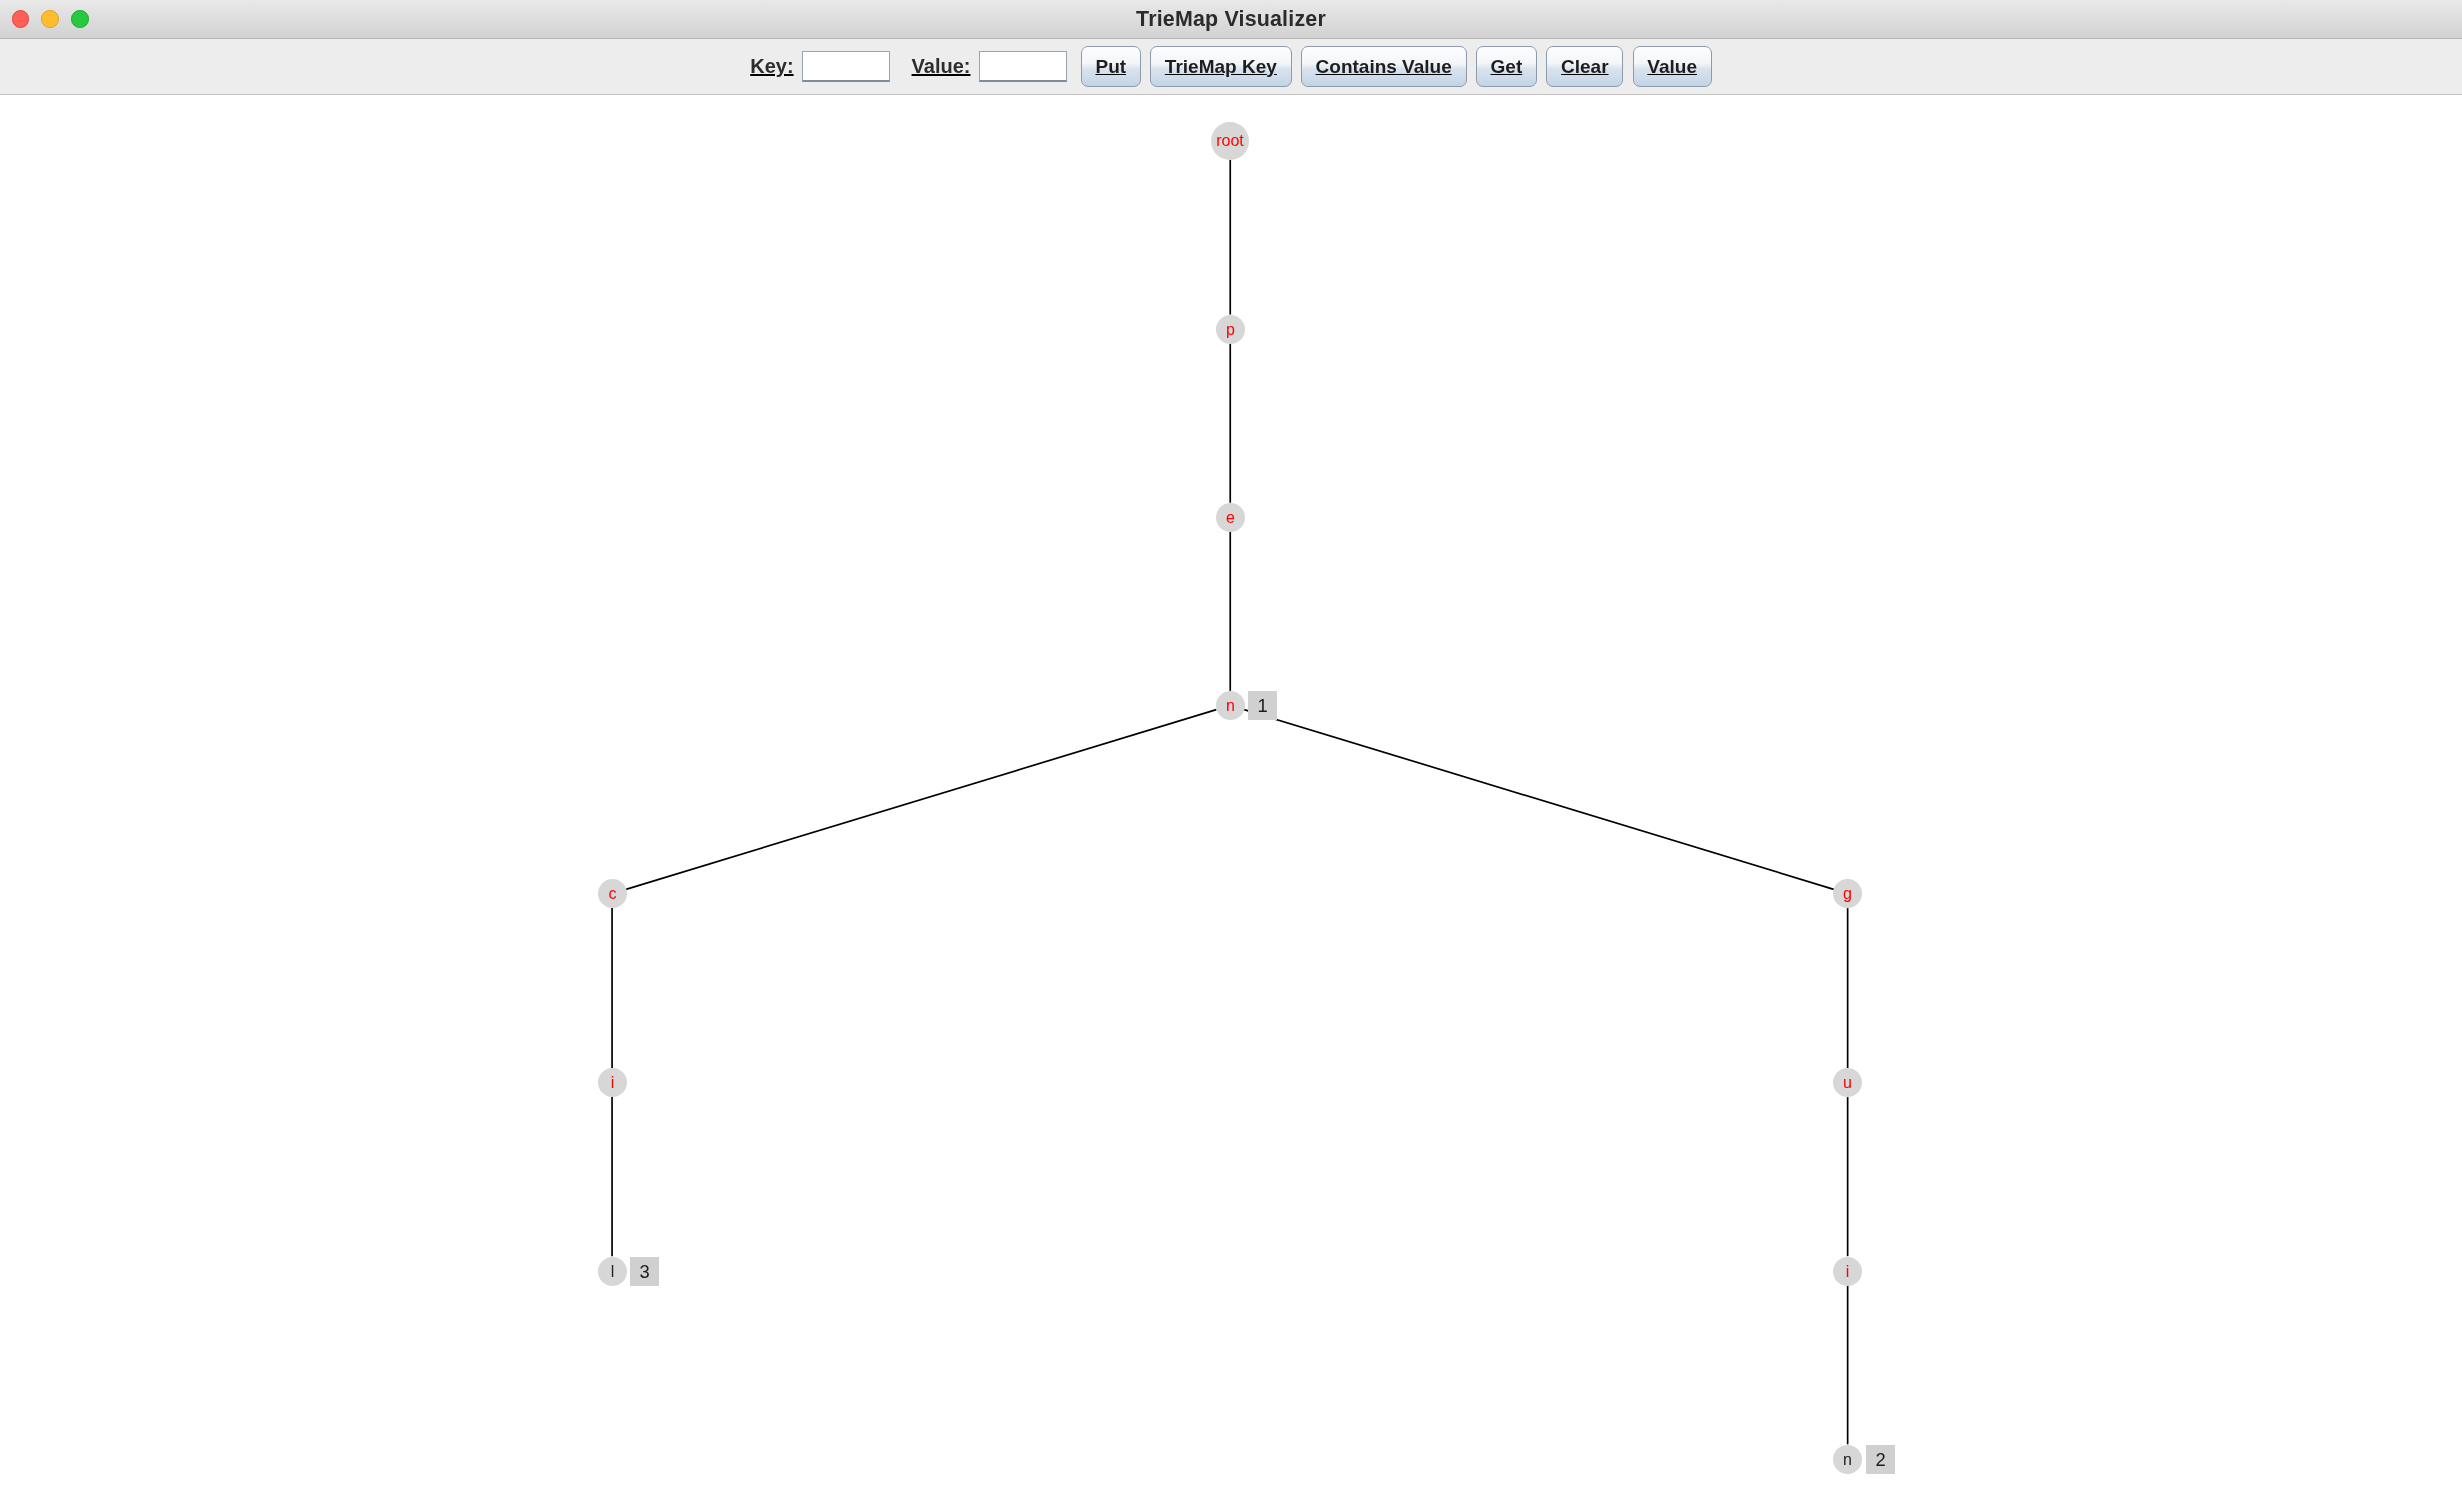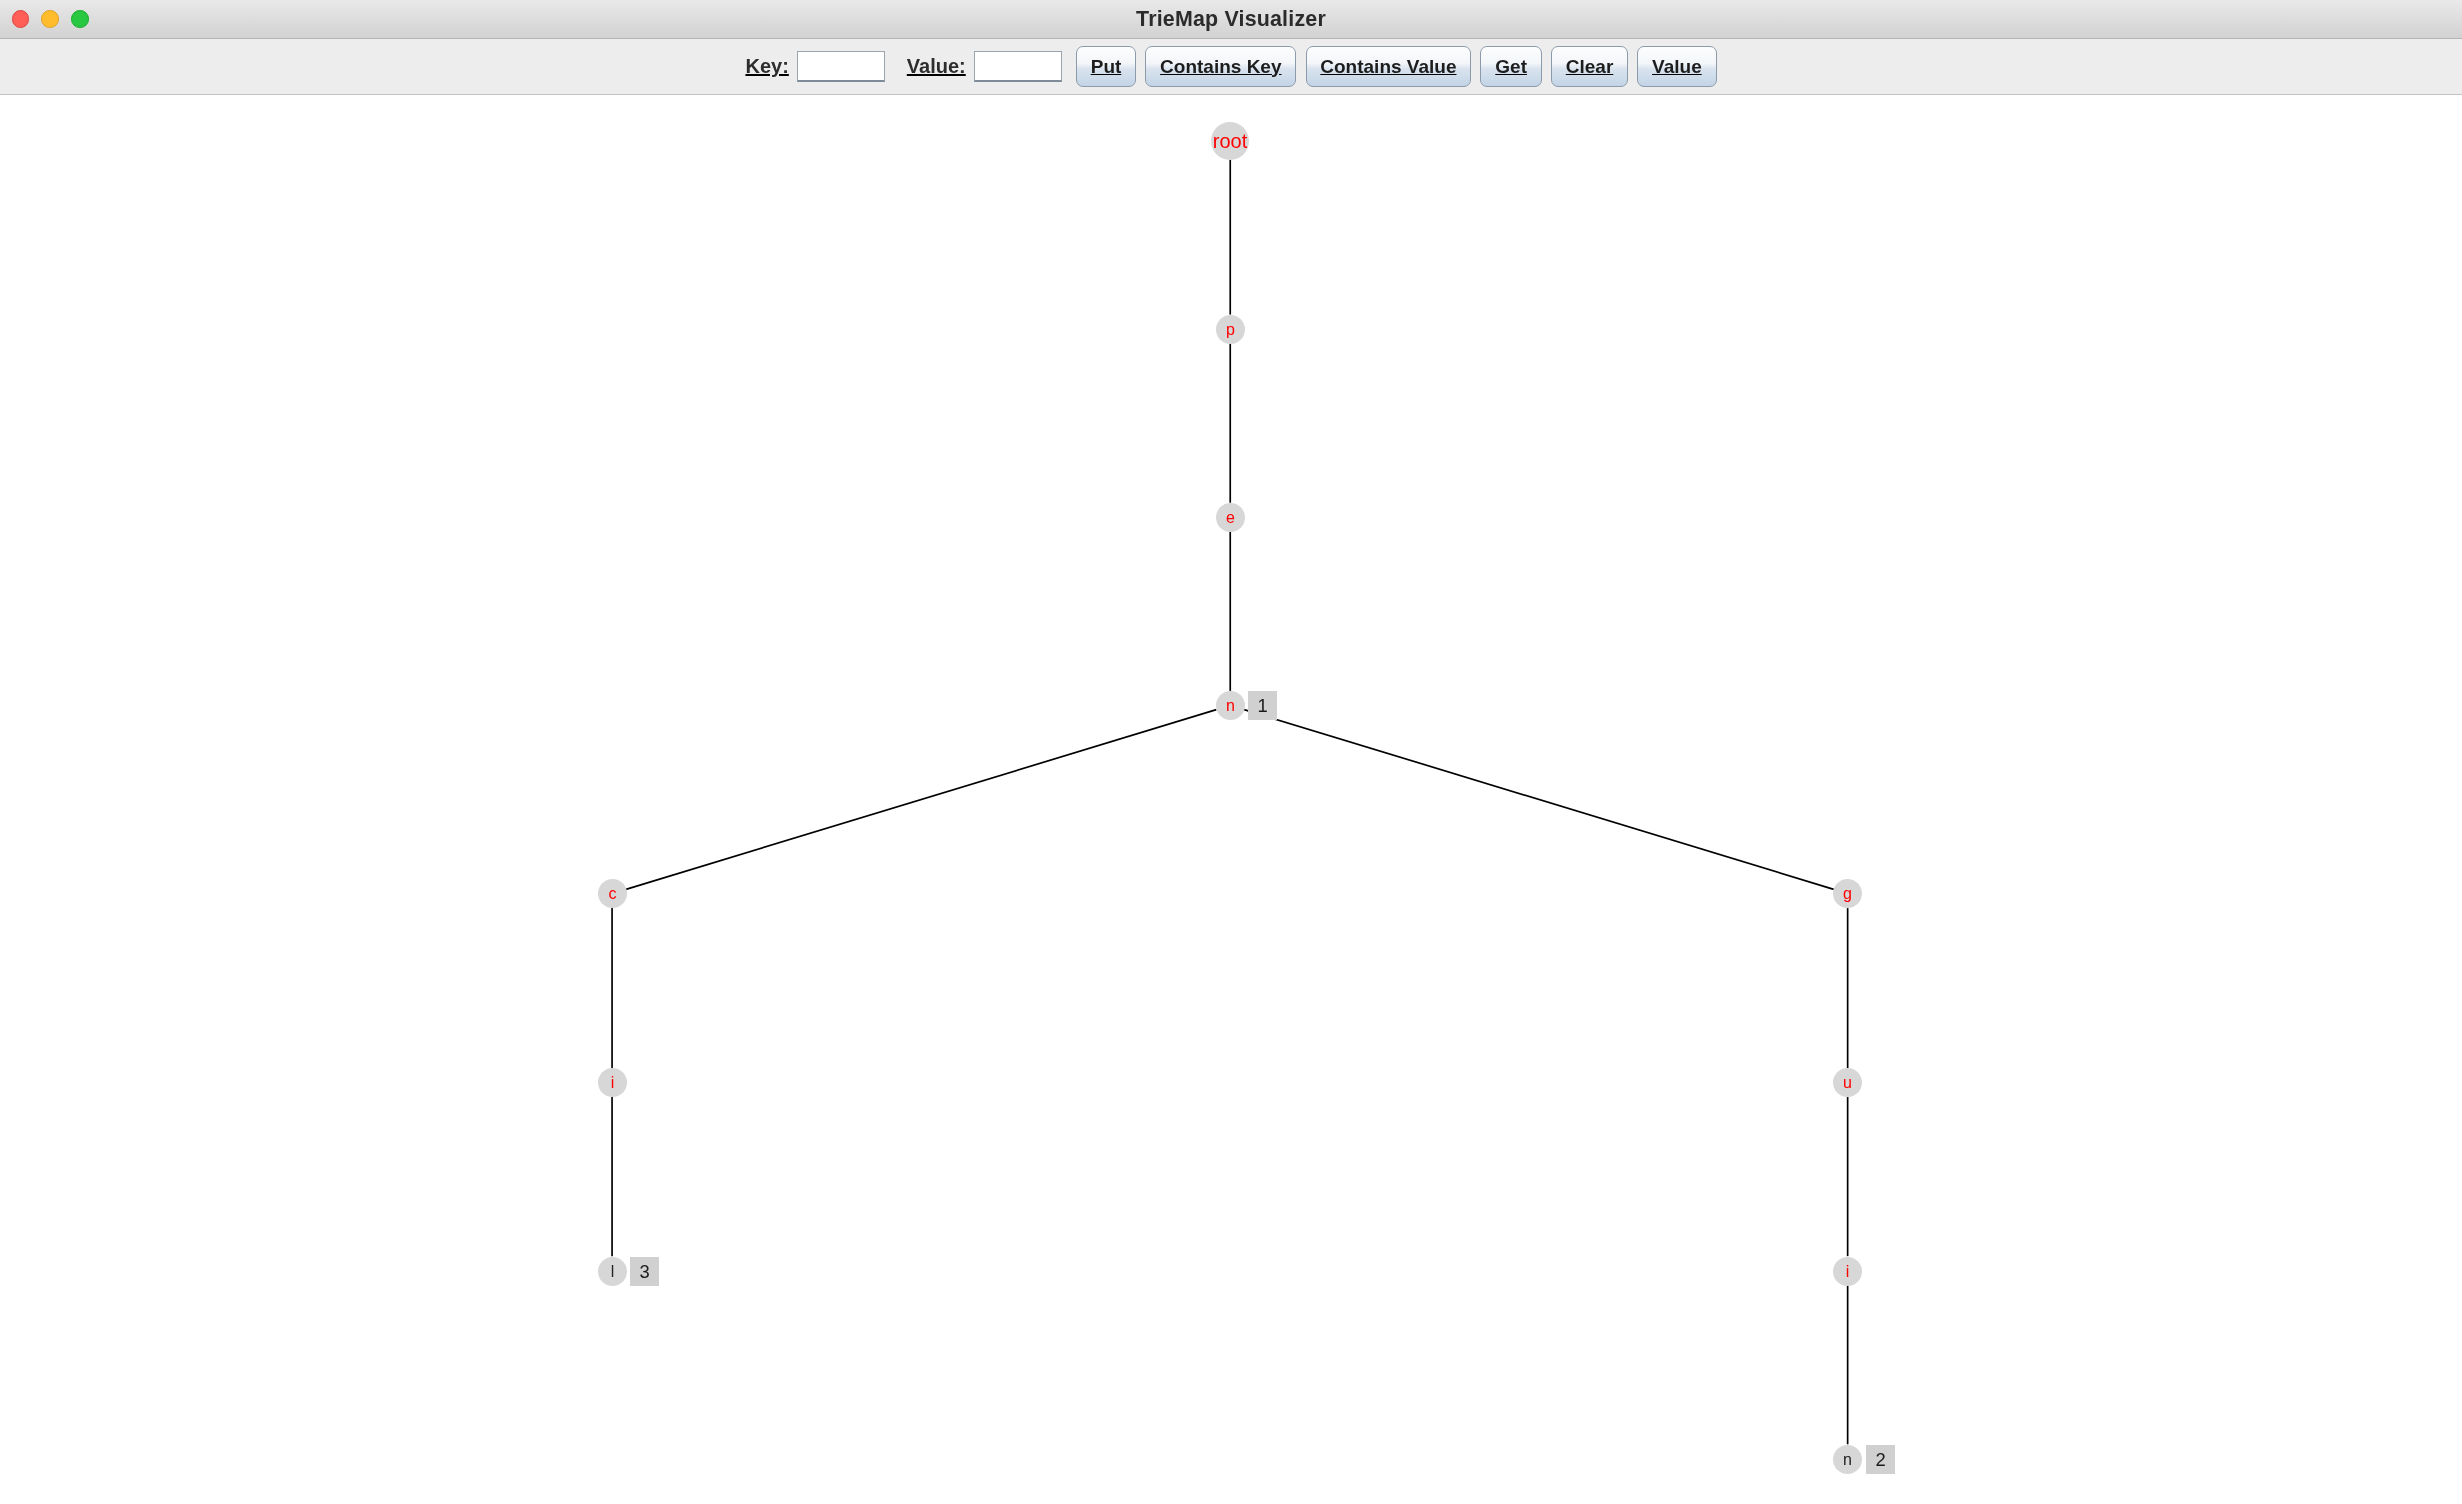--- a/index.html
+++ b/index.html
@@ -149,21 +149,21 @@
     justify-content: center;
     font-size: 16px;
     font-family: "Liberation Sans", sans-serif;
     color: #ff0000;
     line-height: 1;
     user-select: none;
   }
   .node.root {
     width: 38px;
     height: 38px;
-    font-size: 20px;
+    font-size: 16px;
   }
   .node.terminal { color: #222222; }
 
   .badge {
     position: absolute;
     background: #d0d0d0;
     color: #1a1a1a;
     font-size: 18.4px;
     font-family: "Liberation Sans", sans-serif;
     width: 29px;
@@ -190,21 +190,21 @@
 
   <div class="toolbar">
     <div class="toolbar-inner">
       <span class="field-label">Key:</span>
       <input class="text-input" type="text" placeholder="" style="">
 
       <span class="field-label second">Value:</span>
       <input class="text-input" type="text" placeholder="" style="">
 
       <button class="btn">Put</button>
-      <button class="btn">Contains Key</button>
+      <button class="btn">TrieMap Key</button>
       <button class="btn">Contains Value</button>
       <button class="btn">Get</button>
       <button class="btn">Clear</button>
       <button class="btn">Value</button>
     </div>
   </div>
 
   <div class="canvas">
     <svg class="edges" id="edge-layer" viewBox="0 0 3218 1842" preserveAspectRatio="none">
         <line x1="1608" y1="85" x2="1608" y2="287" stroke="#000000" stroke-width="2.2"></line>

